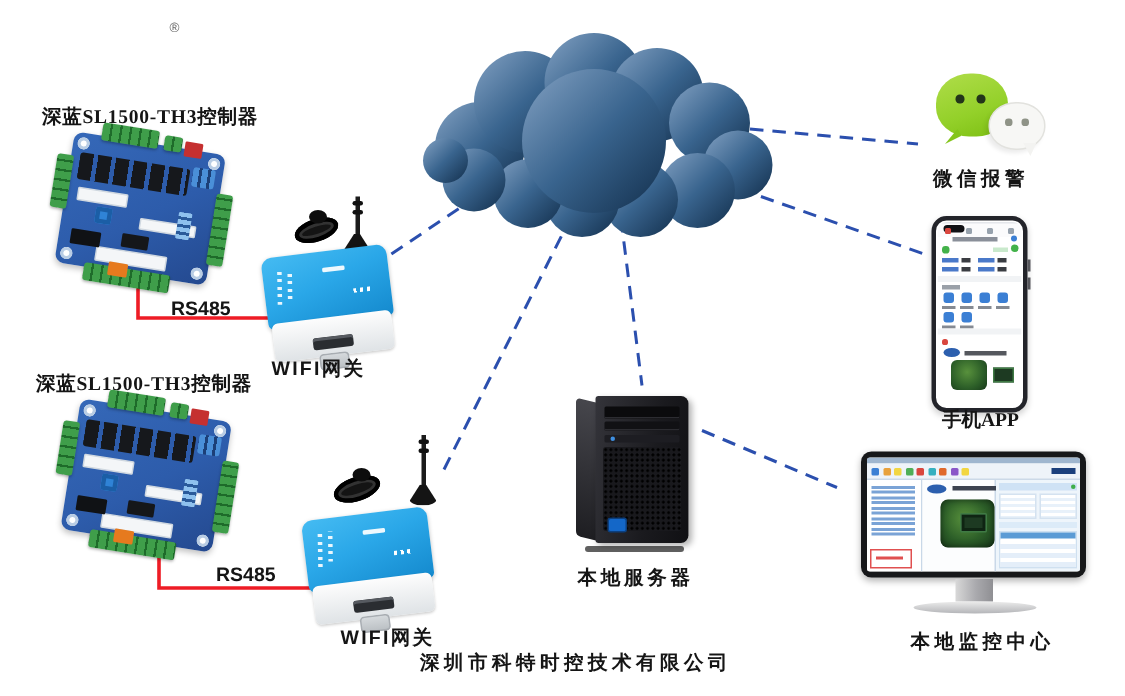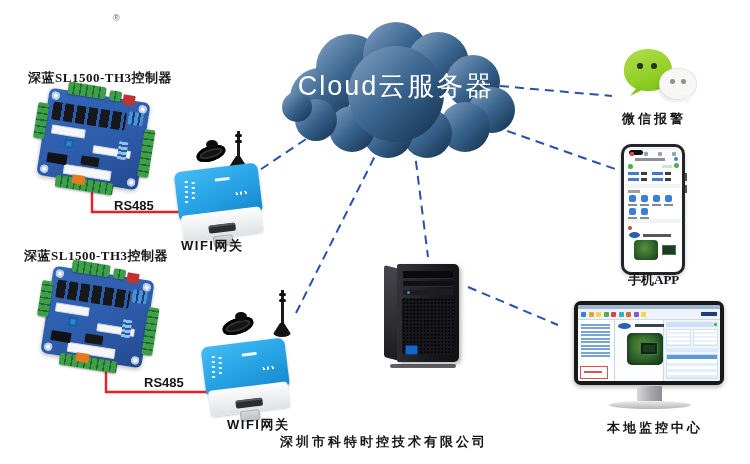--- a/index.html
+++ b/index.html
@@ -308,21 +308,20 @@
         <circle cx="197" cy="105" r="25"></circle>
           <circle cx="159" cy="111" r="25"></circle>
           <circle cx="120" cy="111" r="25"></circle>
         <circle cx="84" cy="107" r="23"></circle>
           <circle cx="48" cy="98" r="21"></circle>
           <circle cx="29" cy="85" r="15"></circle>
         <circle cx="128" cy="72" r="48"></circle>
       </g>
     </svg>
   </div>
-  <div class="cloud-label">Cloud云服务器</div>
 
   <div class="wechat">
     <div class="wc-big">
       <i class="eye e1"></i>
       <i class="eye e2"></i>
       <i class="wc-tail1"></i>
     </div>
     <div class="wc-small">
       <i class="eye2 e3"></i>
       <i class="eye2 e4"></i>
@@ -431,20 +430,21 @@
     <div class="srv-front">
       <i class="srv-bay"></i>
       <i class="srv-bay2"></i>
       <i class="srv-ctrl"></i>
       <i class="srv-led"></i>
       <i class="srv-mesh"></i>
       <i class="srv-intel"></i>
     </div>
     <i class="srv-foot"></i>
   </div>
+  <div class="lab l-server">本地服务器</div>
 
   <div class="monitor">
     <div class="mon-frame">
       <div class="mon-screen">
         <i class="m-titlebar"></i>
         <div class="m-toolbar">
           <i class="tb tb1"></i>
           <i class="tb tb2"></i>
           <i class="tb tb3"></i>
           <i class="tb tb4"></i>

